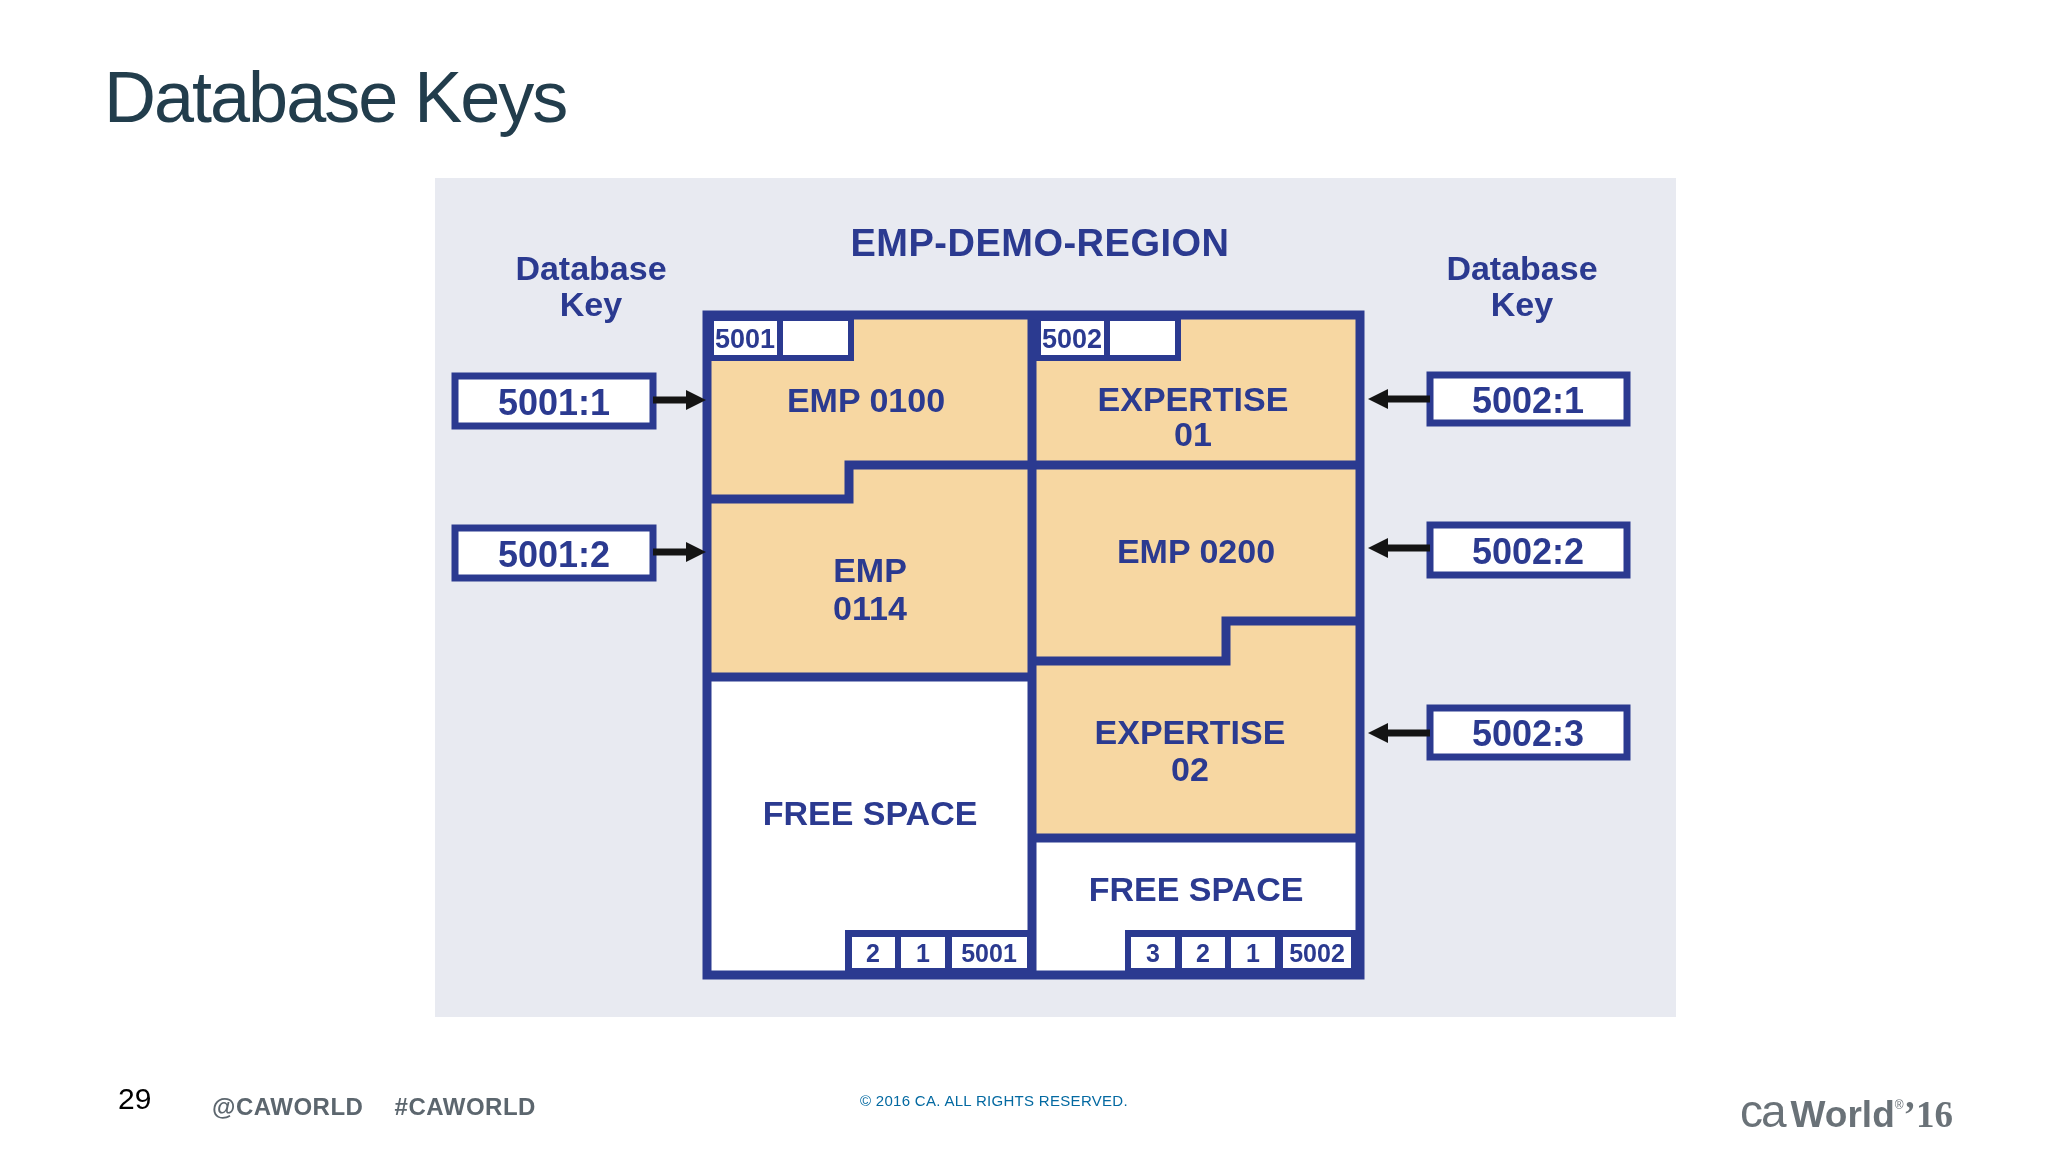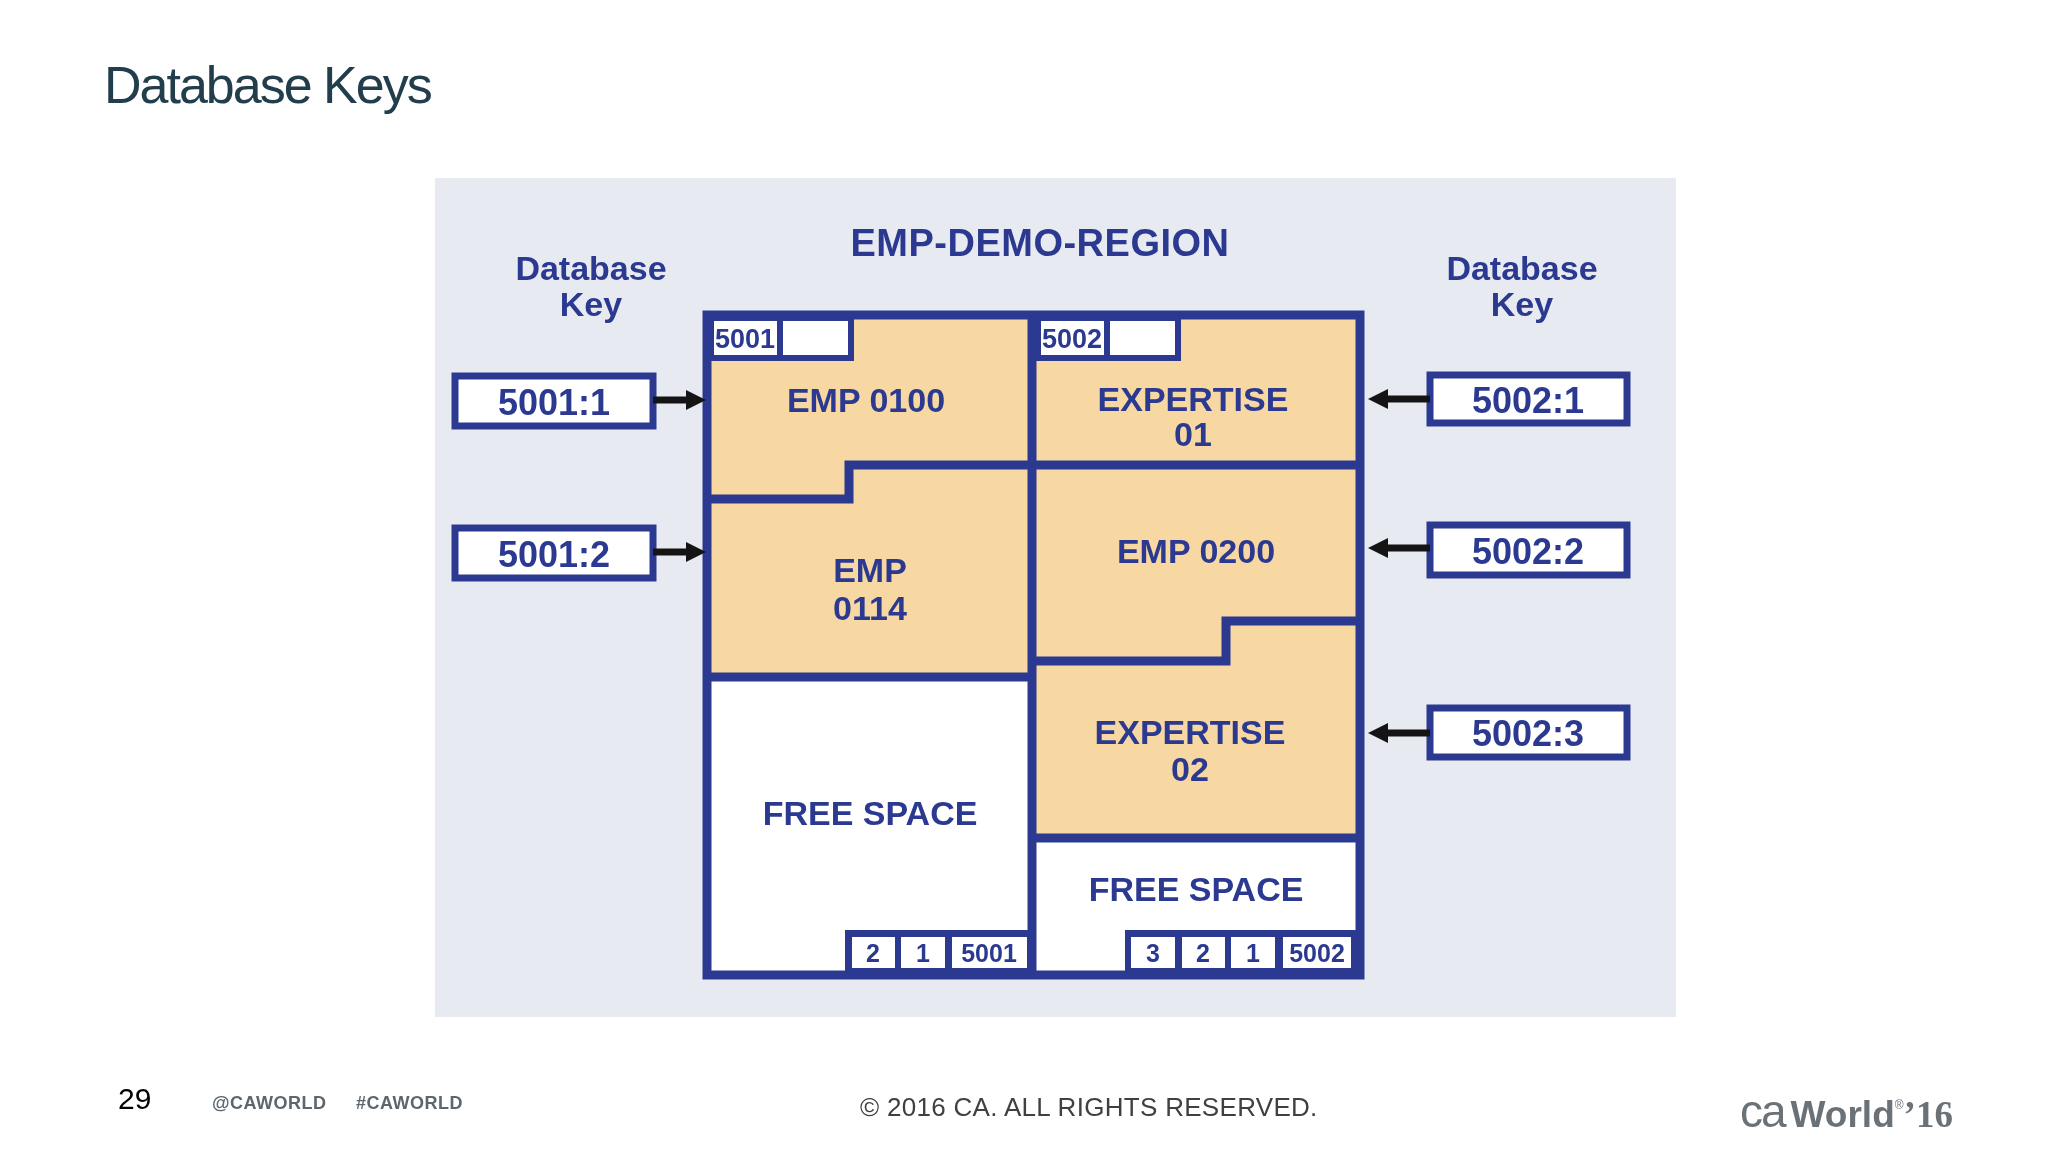--- a/index.html
+++ b/index.html
@@ -3,21 +3,21 @@
 <meta charset="utf-8">
 <style>
   html,body { margin:0; padding:0; background:#ffffff; }
   .slide {
     position:relative; width:2048px; height:1152px;
     background:#ffffff; overflow:hidden;
     font-family:"Liberation Sans", sans-serif;
   }
   .slide-title {
     position:absolute; left:104px; top:54px; margin:0;
-    font-size:52px; font-weight:400; letter-spacing:-2px;
+    font-size:72px; font-weight:400; letter-spacing:-2px;
     color:#223d4c; line-height:1.2; white-space:nowrap;
   }
   .panel {
     position:absolute; left:435px; top:178px; width:1241px; height:839px;
     background:#e8eaf1;
   }
   .panel svg { position:absolute; left:0; top:0; width:100%; height:100%; }
 
   
   svg text {
@@ -32,26 +32,26 @@
   .t-hcell  { font-size:27px; }
   .t-fcell  { font-size:25px; }
 
   
   .page-num {
     position:absolute; left:104px; top:1082px;
     font-size:30px; color:#000000;margin-left:14px;
   }
   .tags {
     position:absolute; left:212px; top:1093px;
-    font-size:18px; font-weight:bold; letter-spacing:0.5px; color:#5c666e;
+    font-size:24px; font-weight:bold; letter-spacing:0.5px; color:#5c666e;
   }
   .tags span + span { margin-left:24px; }
   .copyright {
     position:absolute; left:860px; top:1092px;
-    font-size:26px; color:#404040; letter-spacing:0.3px;
+    font-size:15px; color:#0369a1; letter-spacing:0.3px;
   }
   .logo {
     position:absolute; left:1740px; top:1084px;
     color:#6a7278; white-space:nowrap;
   }
   .logo .ca    { font-size:46px; font-weight:normal; letter-spacing:-2px; }
   .logo .world { font-size:37px; font-weight:600; margin-left:6px;margin-top:32px; }
   .logo .reg   { font-size:12px; vertical-align:18px; }
   .logo .year  { font-size:37px; font-weight:bold;font-family:Liberation Serif, serif; }
 </style>

